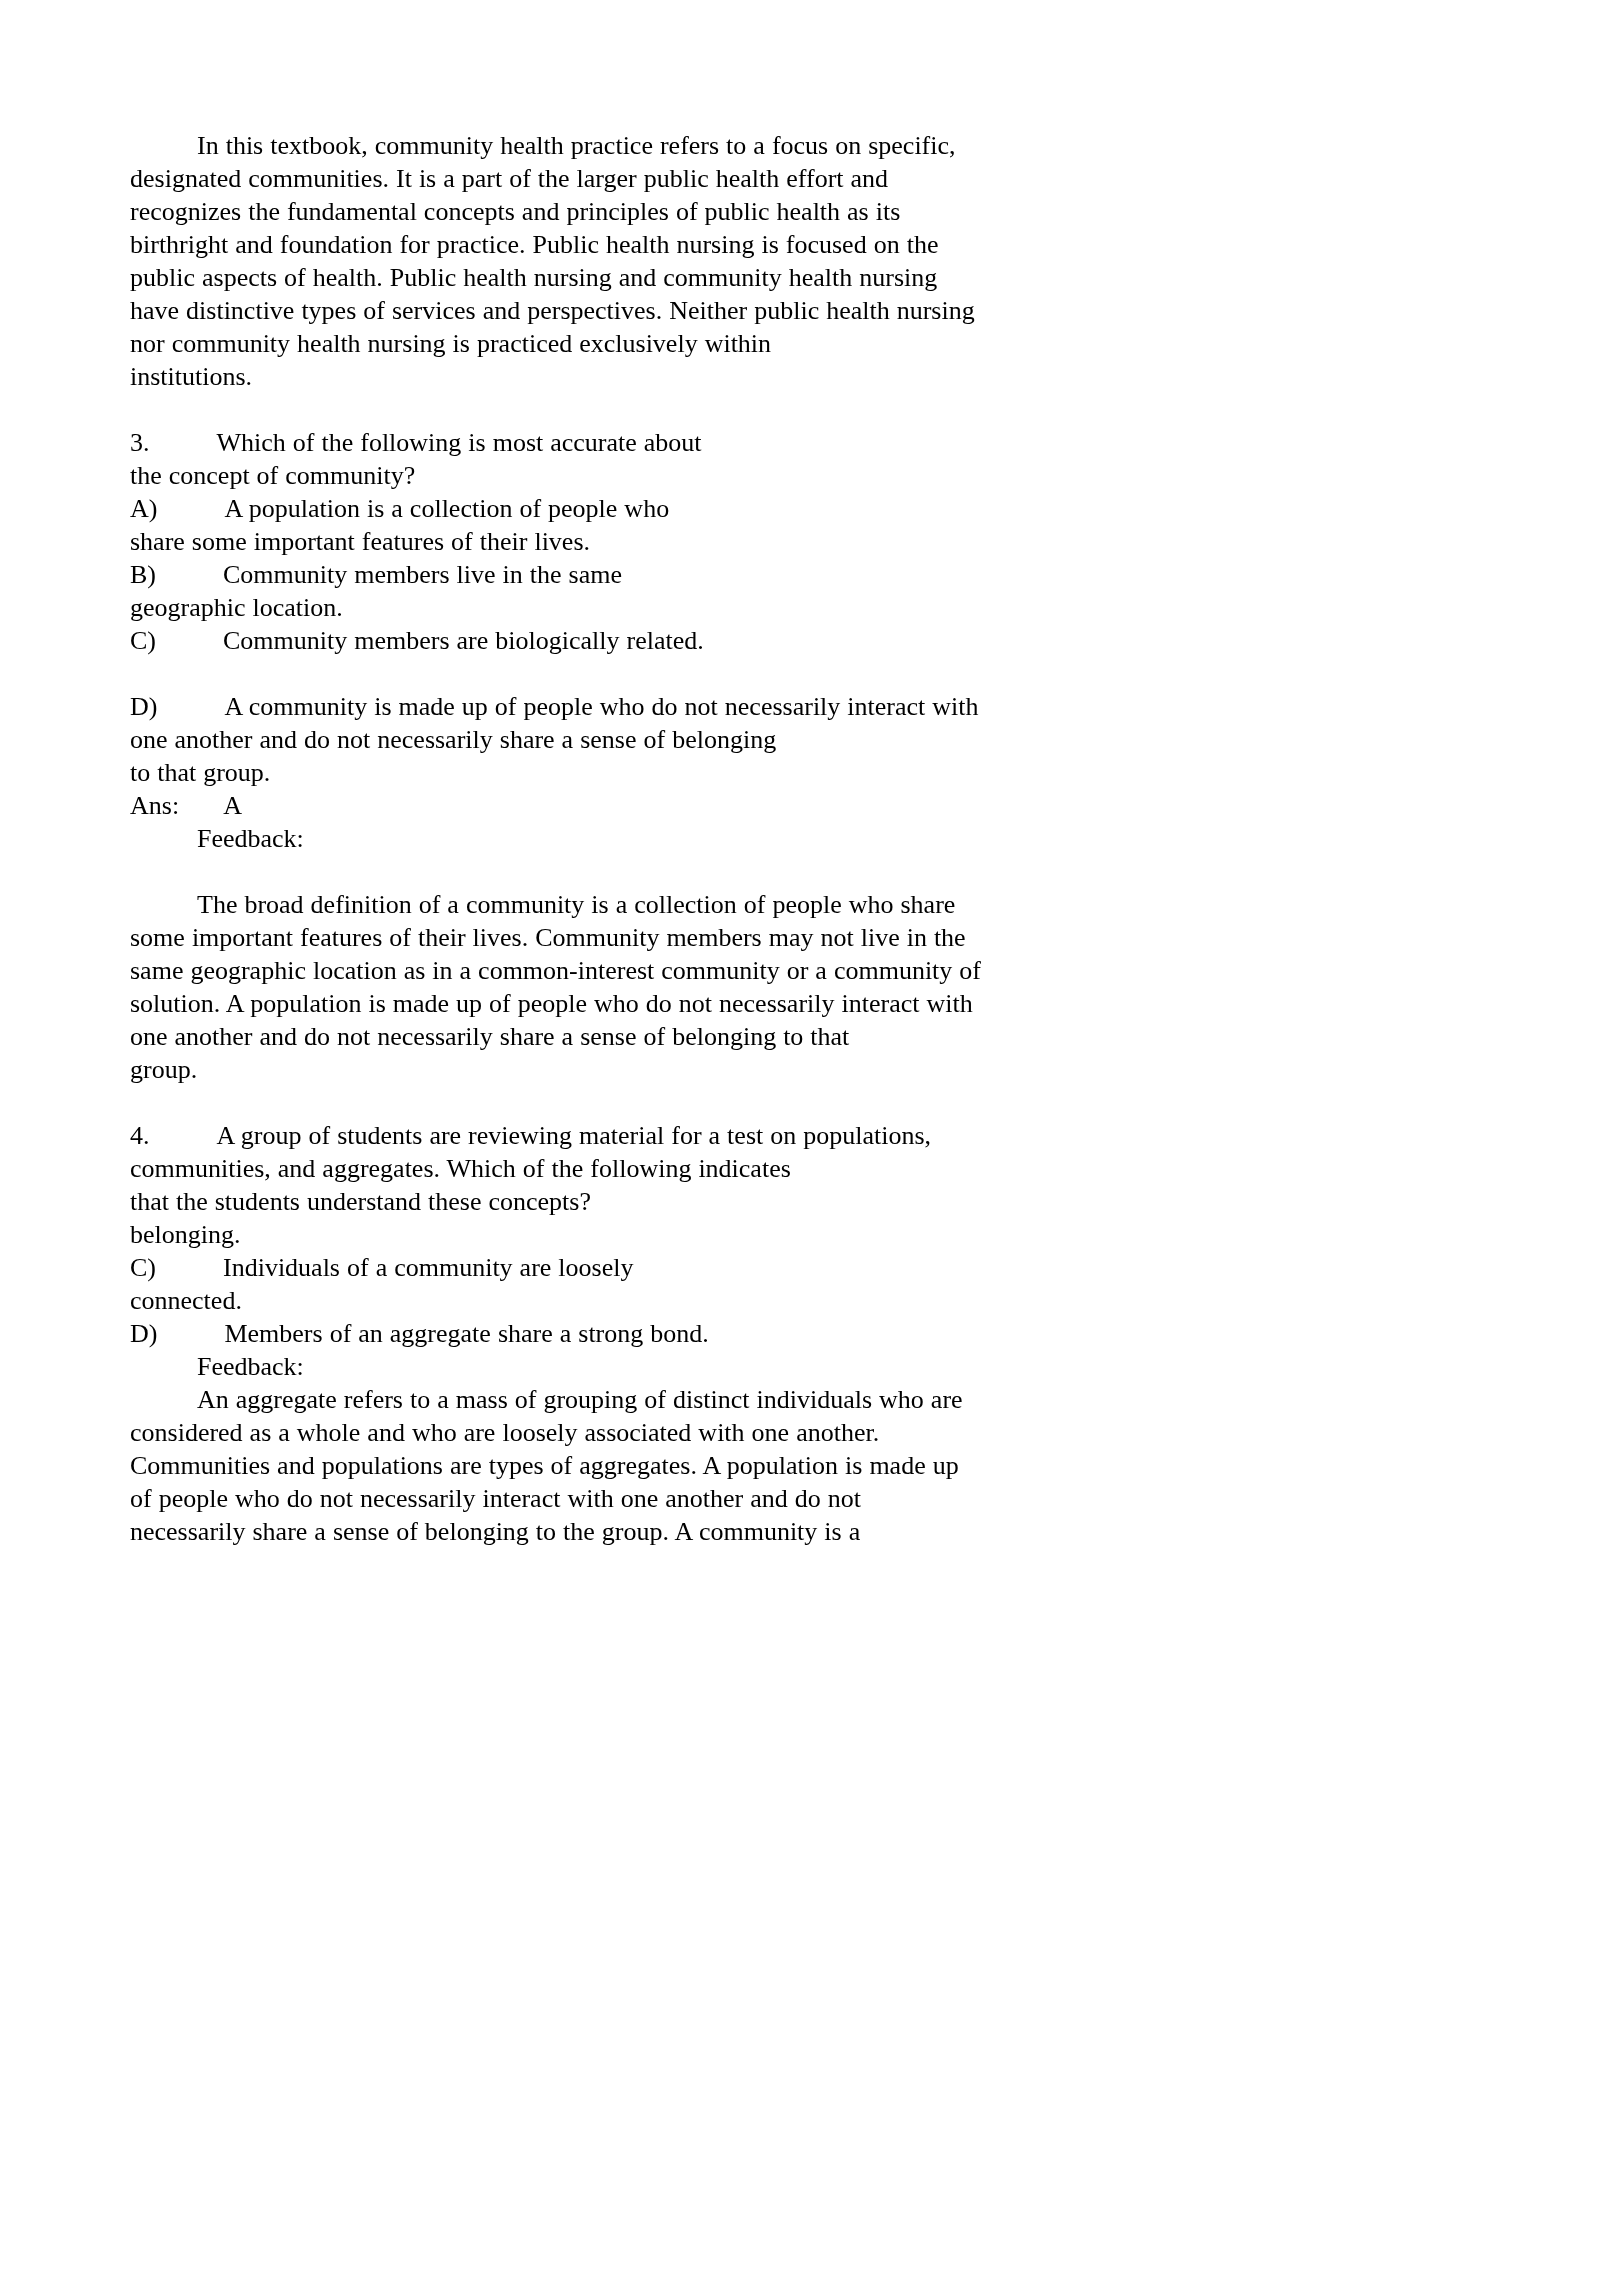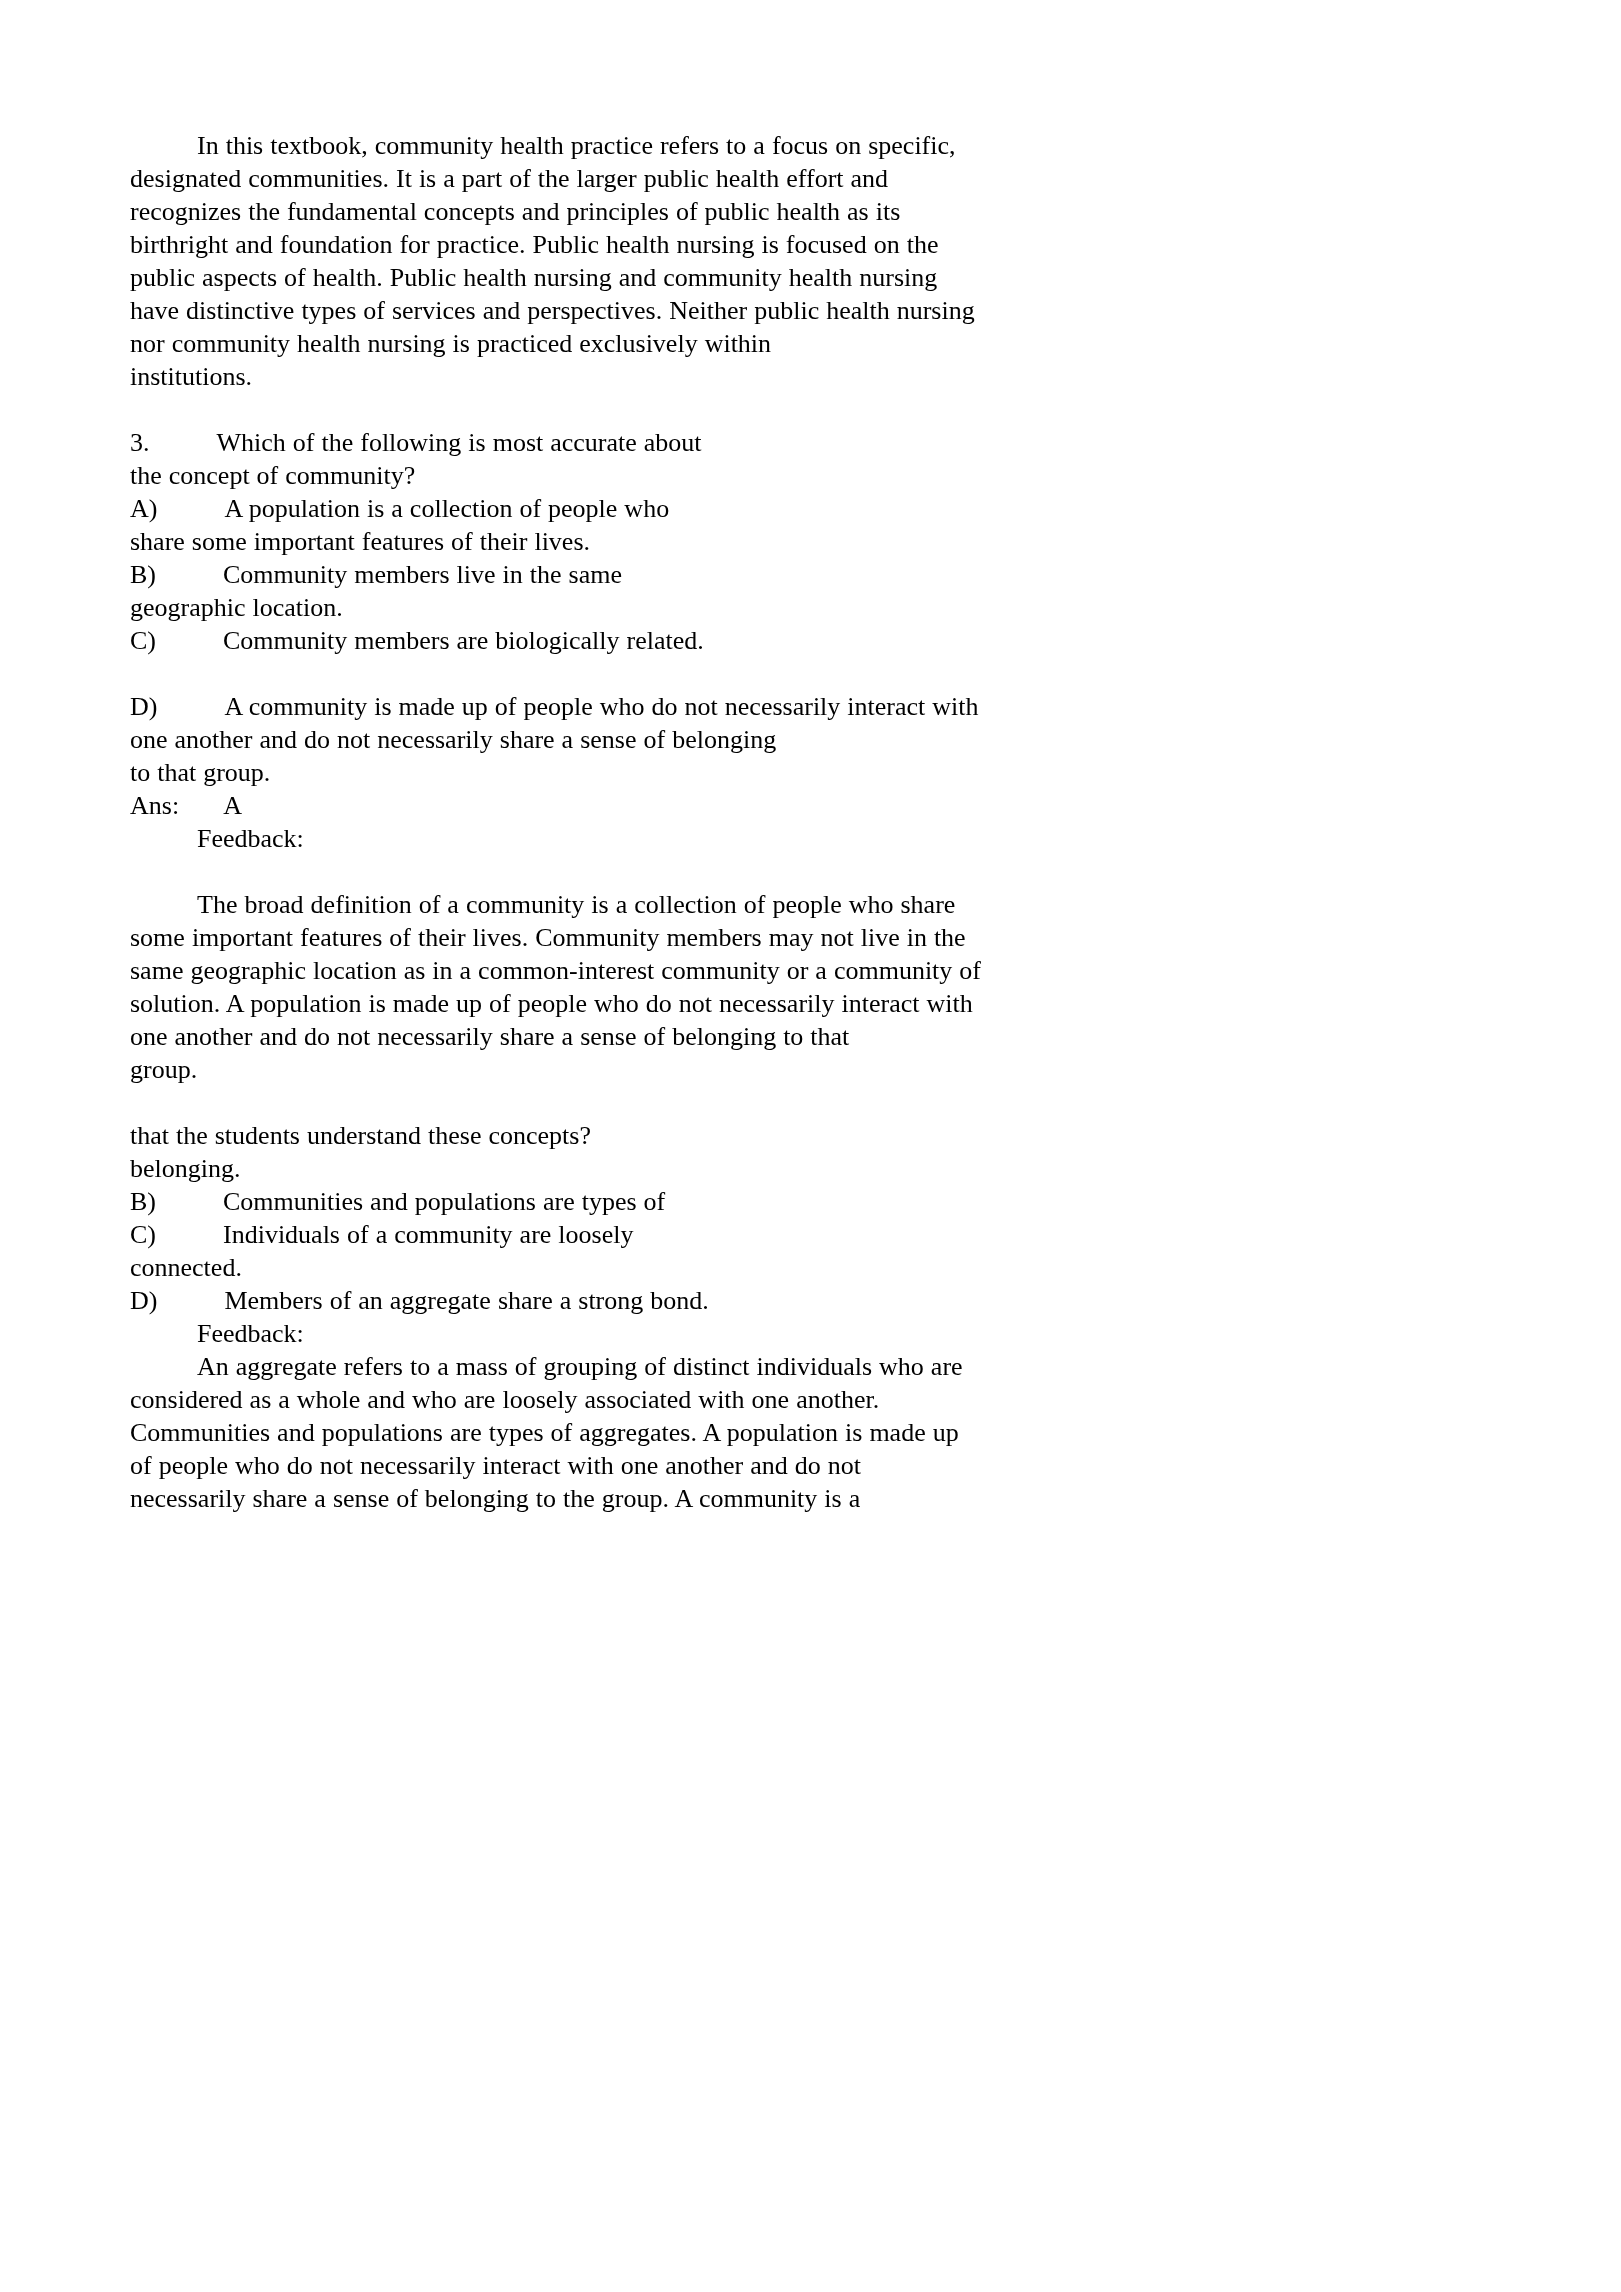--- a/index.html
+++ b/index.html
@@ -84,25 +84,25 @@
     <p class="para"><span>Ans:</span><span class="ans-tab"></span><span>A</span></p>
     <p class="para feedback-indent">Feedback:</p>
 
     <div class="blank-line"></div>
 
     <p class="para indent-first">The broad definition of a community is a collection of people who share some important features of their lives. Community members may not live in the same geographic location as in a common-interest community or a community of solution. A population is made up of people who do not necessarily interact with one another and do not necessarily share a sense of belonging to that</p>
     <p class="para">group.</p>
 
     <div class="blank-line"></div>
 
+    <p class="para"><span>4.</span><span class="num-tab"></span><span>A group of students are reviewing material for a test on populations, communities, and aggregates. Which of the following indicates</span></p>
     <p class="para">that the students understand these concepts?</p>
 
     <p class="para">belonging.</p>
 
-    <p class="para"><span>B)</span><span class="opt-tab"></span><span>Communities and populations are types of</span></p>
 
     <p class="para"><span>C)</span><span class="opt-tab"></span><span>Individuals of a community are loosely</span></p>
     <p class="para">connected.</p>
 
     <p class="para"><span>D)</span><span class="opt-tab"></span><span>Members of an aggregate share a strong bond.</span></p>
 
     <p class="para feedback-indent">Feedback:</p>
 
     <p class="para indent-first">An aggregate refers to a mass of grouping of distinct individuals who are considered as a whole and who are loosely associated with one another. Communities and populations are types of aggregates. A population is made up of people who do not necessarily interact with one another and do not necessarily share a sense of belonging to the group. A community is a</p>
 

